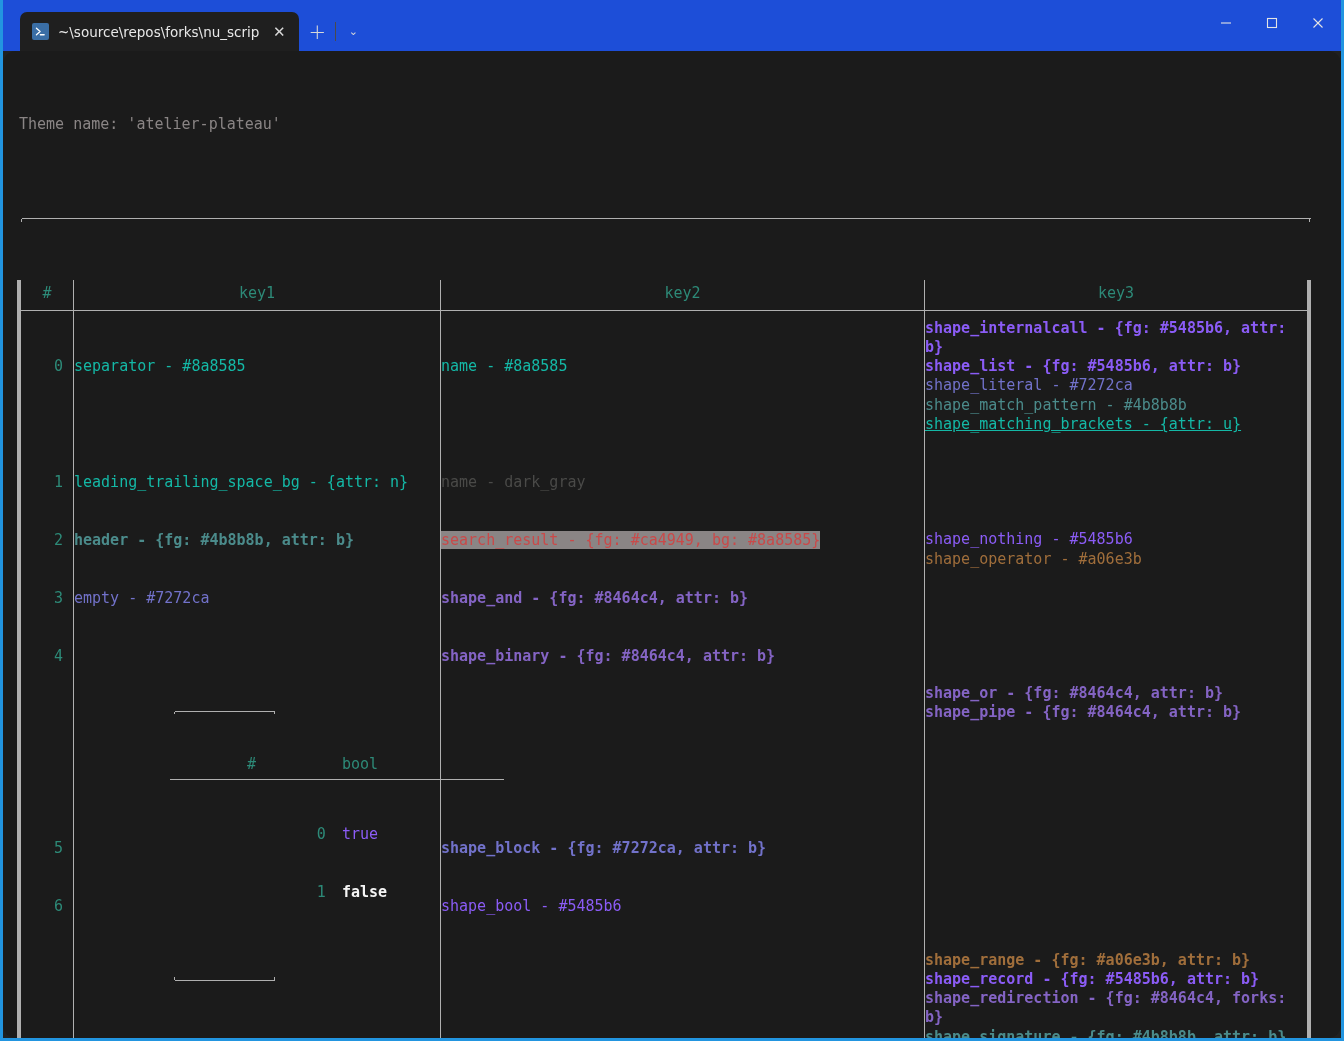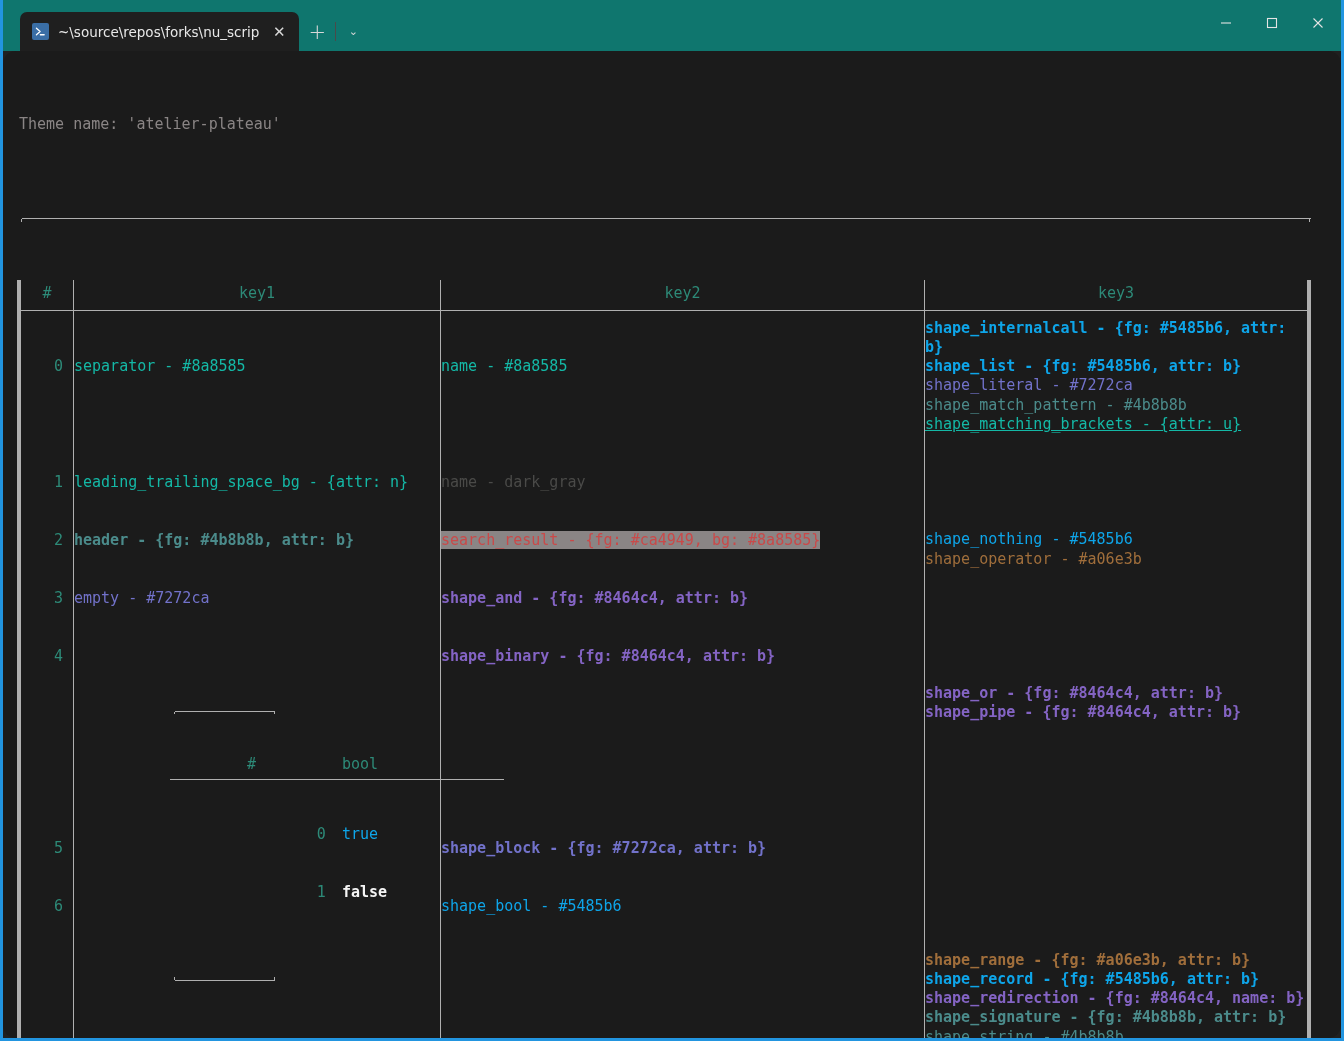--- a/index.html
+++ b/index.html
@@ -17,21 +17,21 @@
     background: #202020;
     border: 3px solid #2295e0;
     border-top: none;
     display: flex;
     flex-direction: column;
   }
   
   #titlebar {
     height: 51px;
     min-height: 51px;
-    background: #0f766e;
+    background: #1d4ed8;
     display: flex;
     align-items: flex-end;
     position: relative;
   }
   #tabstrip {
     display: flex;
     align-items: flex-end;
     height: 100%;
     padding-left: 17px;
   }
@@ -130,21 +130,21 @@
   .cell { padding: 0 12px; }
   .idx  { color: #2d8a78; text-align: right; padding-right: 10px; padding-left: 6px; }
   .hdr  { color: #2d8a78; text-align: center; }
 
   
   .c-gray   { color: #14b8a6; }
   .c-dgray  { color: #4a4a48; }
   .c-teal   { color: #4b8b8b; }
   .c-purple { color: #7272ca; }
   .c-violet { color: #8464c4; }
-  .c-blue   { color: #0ea5e9; }
+  .c-blue   { color: #8b5cf6; }
   .c-orange { color: #a06e3b; }
   .c-white  { color: #f5f5f5; }
   .b { font-weight: bold; }
   .u { text-decoration: underline; }
   .hl-gray { background: #8a8585; color: #ca4949; }
 
   
   .ntab { margin: 1px 0 0 0; display: inline-block; }
   .nt { border-collapse: collapse; }
   .nt td { padding: 0; vertical-align: top; }
@@ -393,21 +393,21 @@
           <div class="c-gray u">shape_matching_brackets - {attr: u}</div>
           <div style="height:96px"></div>
           <div class="c-blue">shape_nothing - #5485b6</div>
           <div class="c-orange">shape_operator - #a06e3b</div>
           <div style="height:115px"></div>
           <div class="c-violet b">shape_or - {fg: #8464c4, attr: b}</div>
           <div class="c-violet b">shape_pipe - {fg: #8464c4, attr: b}</div>
           <div style="height:228px"></div>
           <div class="c-orange b">shape_range - {fg: #a06e3b, attr: b}</div>
           <div class="c-blue b">shape_record - {fg: #5485b6, attr: b}</div>
-          <div class="c-violet b">shape_redirection - {fg: #8464c4, name: b}</div>
+          <div class="c-violet b">shape_redirection - {fg: #8464c4, forks: b}</div>
           <div class="c-teal b">shape_signature - {fg: #4b8b8b, attr: b}</div>
           <div class="c-teal">shape_string - #4b8b8b</div>
 
         </td>
 
         <td style="background:#b0b0b0;"></td>
       </tr>
     </tbody></table>
 
     

